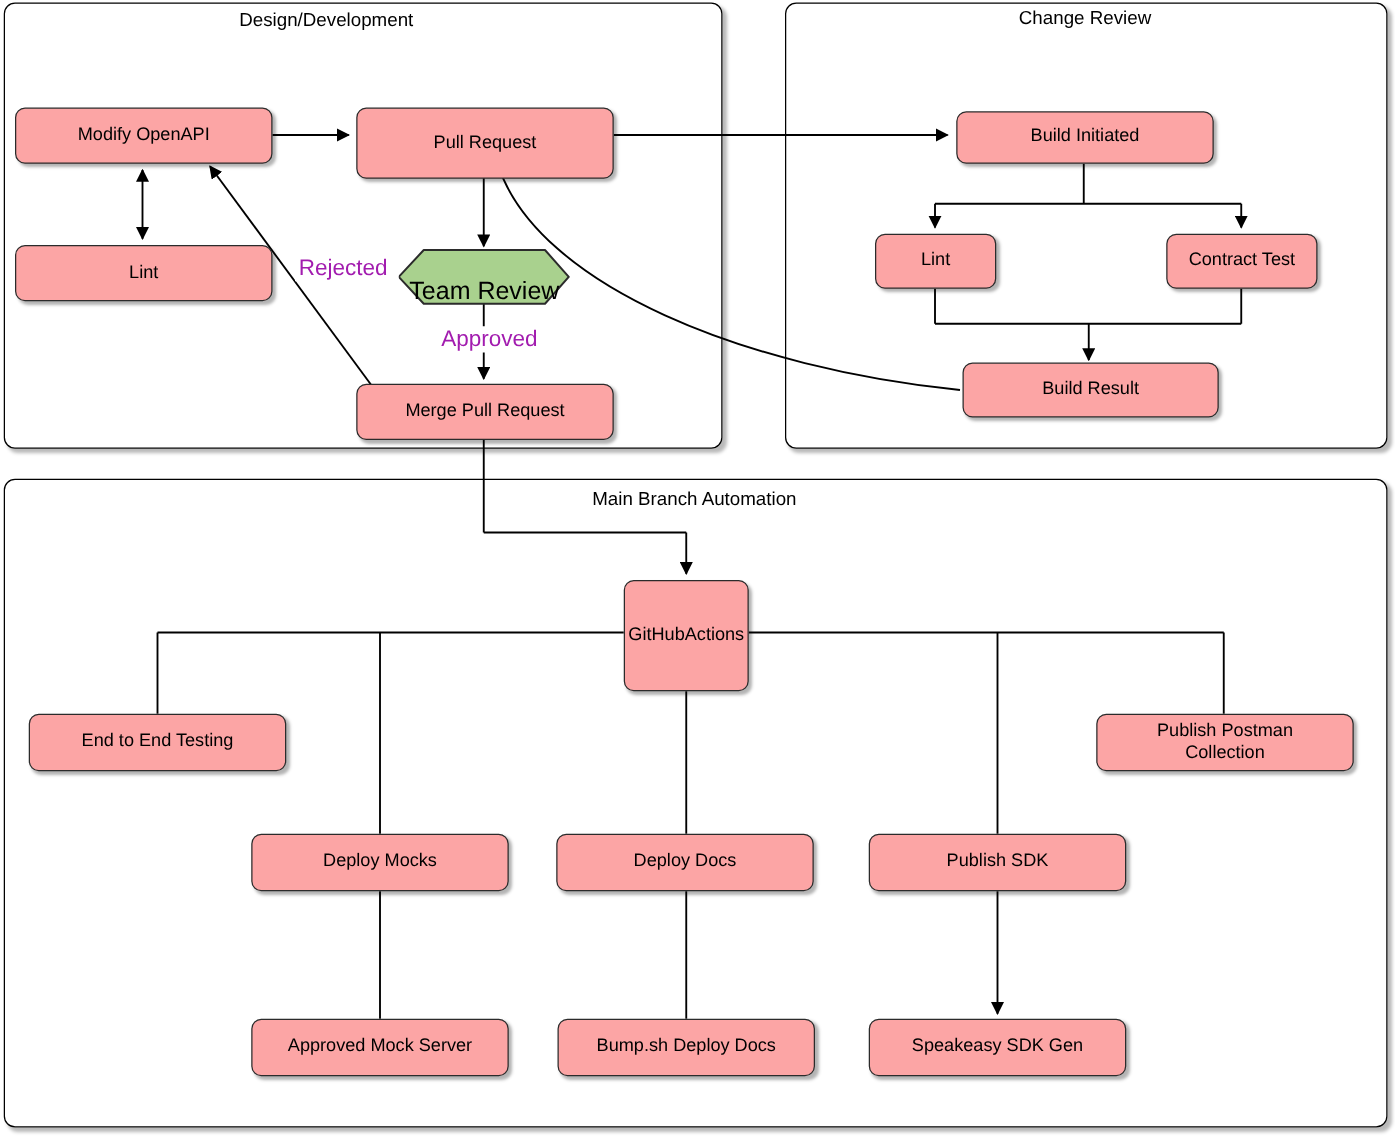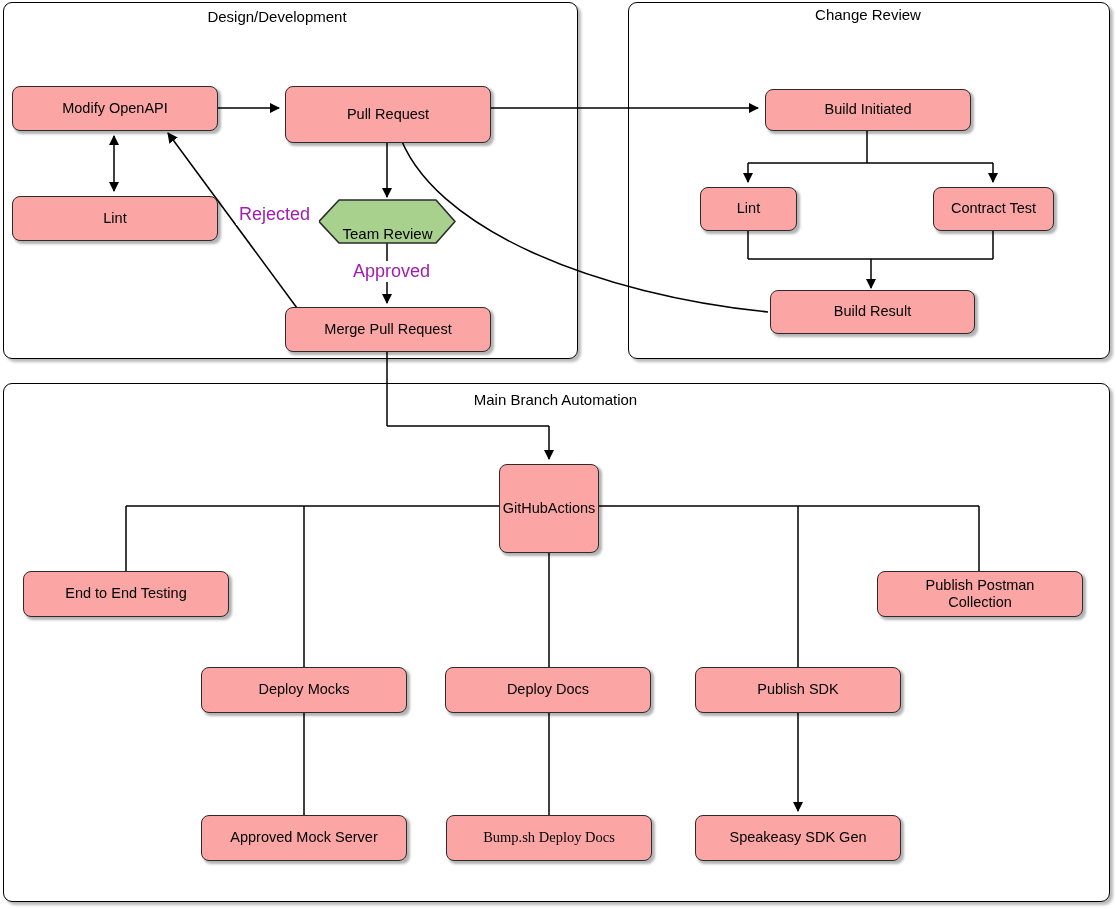--- a/index.html
+++ b/index.html
@@ -10,21 +10,21 @@
   .panel{position:absolute;border:1.6px solid #000;border-radius:9px;background:transparent;
          box-shadow:3px 3px 3px rgba(0,0,0,0.28);}
   .panel-title{position:absolute;font-size:15px;color:#000;white-space:nowrap;text-align:center;}
   .node{position:absolute;background:#fca5a5;border:1.4px solid #2b2b2b;border-radius:8px;
         display:flex;align-items:center;justify-content:center;text-align:center;
         font-size:14.5px;color:#000;line-height:1.18;
         box-shadow:2.5px 2.5px 2.5px rgba(0,0,0,0.30);
         padding:0 6px;box-sizing:border-box;}
   .node.hexa{background:transparent;border:none;box-shadow:none;padding:0;}
   .hexa .hx{position:absolute;left:0;top:0;width:100%;height:100%;}
-  .hexa .hlbl{position:relative;z-index:2;font-size:15px;margin-top:24px;}
+  .hexa .hlbl{position:relative;z-index:2;font-size:20px;margin-top:24px;}
   .edge-label{position:absolute;font-size:18px;color:#a21caf;white-space:nowrap;background:#fff;padding:0 3px;}
 </style>
 </head>
 <body>
 
 <div id="stage">
 
   <svg id="canvas" xmlns="http://www.w3.org/2000/svg">
     <defs>
       <marker id="arw" viewBox="0 0 10 10" refX="9" refY="5" markerWidth="7" markerHeight="7" orient="auto-start-reverse">
@@ -73,21 +73,21 @@
       <line x1="798" y1="506" x2="798" y2="667"></line>
       <line x1="979" y1="506" x2="979" y2="571"></line>
 
       <line x1="304" y1="713" x2="304" y2="815"></line>
       <line x1="549" y1="713" x2="549" y2="815"></line>
       <line x1="798" y1="713" x2="798" y2="811" marker-end="url(#arw)"></line>
     </g>
   </svg>
 
   <div class="panel" style="left:3px;top:2px;width:573px;height:355px;"></div>
-  <div class="panel-title" style="left:19px;top:8px;width:516px;">Design/Development</div>
+  <div class="panel-title" style="left:3px;top:8px;width:516px;">Design/Development</div>
 
   <div class="panel" style="left:628px;top:2px;width:480px;height:355px;"></div>
   <div class="panel-title" style="left:628px;top:6px;width:480px;">Change Review</div>
 
   <div class="panel" style="left:3px;top:383px;width:1105px;height:517px;"></div>
   <div class="panel-title" style="left:3px;top:391px;width:1105px;">Main Branch Automation</div>
 
   <div class="node" style="left:12px;top:86px;width:206px;height:45px;">
     <span>Modify OpenAPI</span>
   </div>
@@ -153,21 +153,21 @@
   </div>
 
   <div class="node" style="left:695px;top:667px;width:206px;height:46px;">
     <span>Publish SDK</span>
   </div>
 
   <div class="node" style="left:201px;top:815px;width:206px;height:46px;">
     <span>Approved Mock Server</span>
   </div>
 
-  <div class="node" style="left:446px;top:815px;width:206px;height:46px;font-family:Liberation Serif, serif;">
+  <div class="node" style="left:446px;top:815px;width:206px;height:46px;">
     <span>Bump.sh Deploy Docs</span>
   </div>
 
   <div class="node" style="left:695px;top:815px;width:206px;height:46px;">
     <span>Speakeasy SDK Gen</span>
   </div>
 
 </div>
 
 </body></html>

